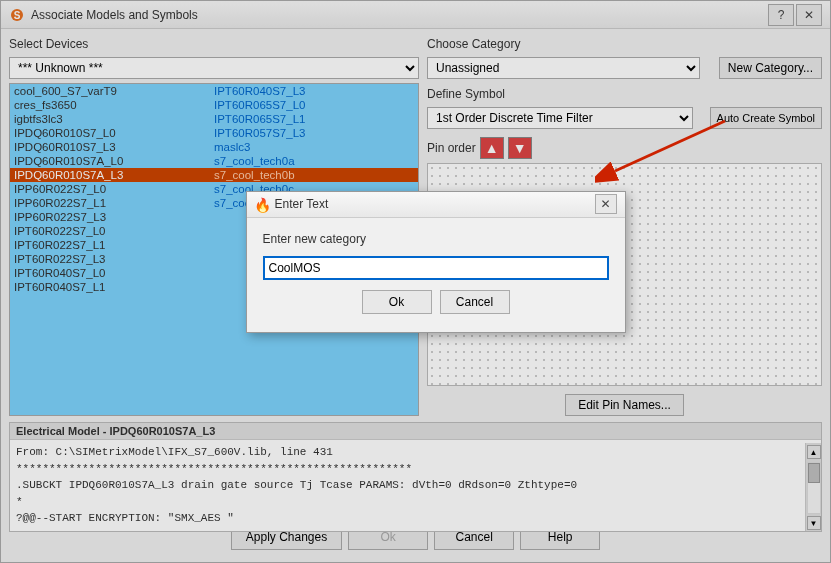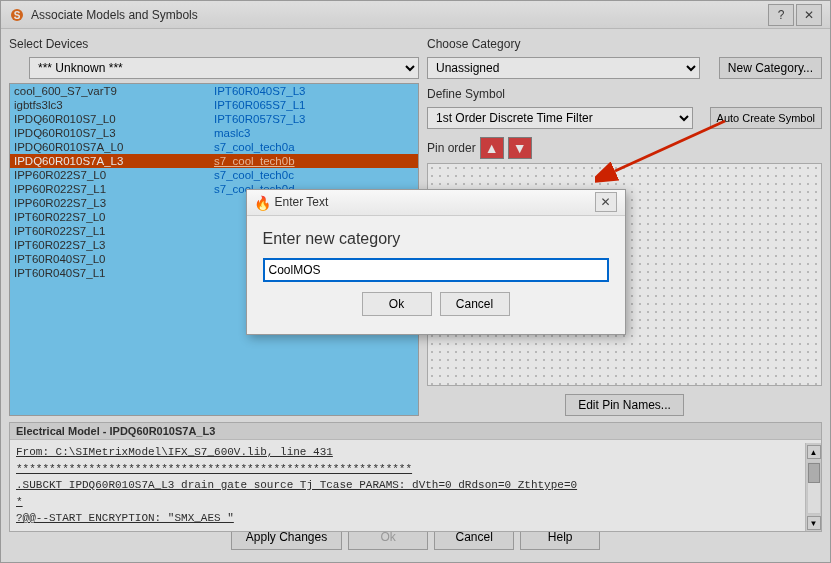--- a/index.html
+++ b/index.html
@@ -91,21 +91,20 @@
       font-size: 12px;
       color: #333;
       font-weight: 500;
       margin-bottom: 2px;
     }
 
     .dropdown-row {
       display: flex;
       align-items: center;
       gap: 4px;
-      margin-left: 20px;
     }
 
     select {
       height: 22px;
       border: 1px solid #aaa;
       background: white;
       font-size: 12px;
       padding: 1px 4px;
       cursor: pointer;
     }
@@ -128,21 +127,21 @@
     }
     .device-row.selected { background: #cc4400; color: white; }
     .device-row.selected .device-col { color: white; }
 
     .device-col {
       flex: 1;
       font-size: 11.5px;
       color: #333;
     }
     .device-col.right { color: #0066cc; }
-    .device-row.selected .device-col.right { color: #ffccaa; text-decoration: underline; }
+    .device-row.selected .device-col.right { color: #ffccaa; }
 
     .category-row {
       display: flex;
       align-items: center;
       gap: 19px;
     }
 
     .new-category-btn {
       height: 22px;
       border: 1px solid #aaa;
@@ -326,21 +325,21 @@
     }
 
     .dialog-body {
       padding: 14px 16px;
       display: flex;
       flex-direction: column;
       gap: 10px;
     }
 
     .dialog-label {
-      font-size: 16px;
+      font-size: 12px;
       color: #333;
     }
 
     .dialog-input {
       width: 100%;
       height: 24px;
       border: 2px solid #0066cc;
       font-size: 12px;
       padding: 0 4px;
       background: white;
@@ -441,20 +440,24 @@
             <option>*** Unknown ***</option>
           </select>
         </div>
         <div class="device-list-container">
           <div class="device-list" id="device-list">
           <div class="device-row">
                 <span class="device-col">cool_600_S7_varT9</span>
                 <span class="device-col right">IPT60R040S7_L3</span>
               </div>
               <div class="device-row">
+                <span class="device-col">cres_fs3650</span>
+                <span class="device-col right">IPT60R065S7_L0</span>
+              </div>
+              <div class="device-row">
                 <span class="device-col">igbtfs3lc3</span>
                 <span class="device-col right">IPT60R065S7_L1</span>
               </div>
               <div class="device-row">
                 <span class="device-col">IPDQ60R010S7_L0</span>
                 <span class="device-col right">IPT60R057S7_L3</span>
               </div>
               <div class="device-row">
                 <span class="device-col">IPDQ60R010S7_L3</span>
                 <span class="device-col right">maslc3</span>
@@ -532,21 +535,21 @@
 
         <div class="edit-pin-names-row">
           <button class="edit-pin-btn">Edit Pin Names...</button>
         </div>
       </div>
     </div>
 
     <div class="electrical-model-wrapper">
       <div class="electrical-model-section" style="position:relative;">
         <div class="electrical-model-header">Electrical Model - IPDQ60R010S7A_L3</div>
-        <div class="electrical-model-content" style="padding-right:7px;text-decoration:underline;" id="em-content">
+        <div class="electrical-model-content" style="padding-right:7px;" id="em-content">
         <div>From: C:\SIMetrixModel\IFX_S7_600V.lib, line 431</div>
             <div>************************************************************</div>
             <div>.SUBCKT IPDQ60R010S7A_L3 drain gate source Tj Tcase PARAMS: dVth=0 dRdson=0 Zthtype=0</div>
             <div>*</div>
             <div>?@@--START ENCRYPTION: "SMX_AES "</div>
           </div>
         <div class="scroll-thumb">
           <div class="scroll-arrow">▲</div>
           <div class="scroll-track">
             <div class="scroll-handle"></div>

